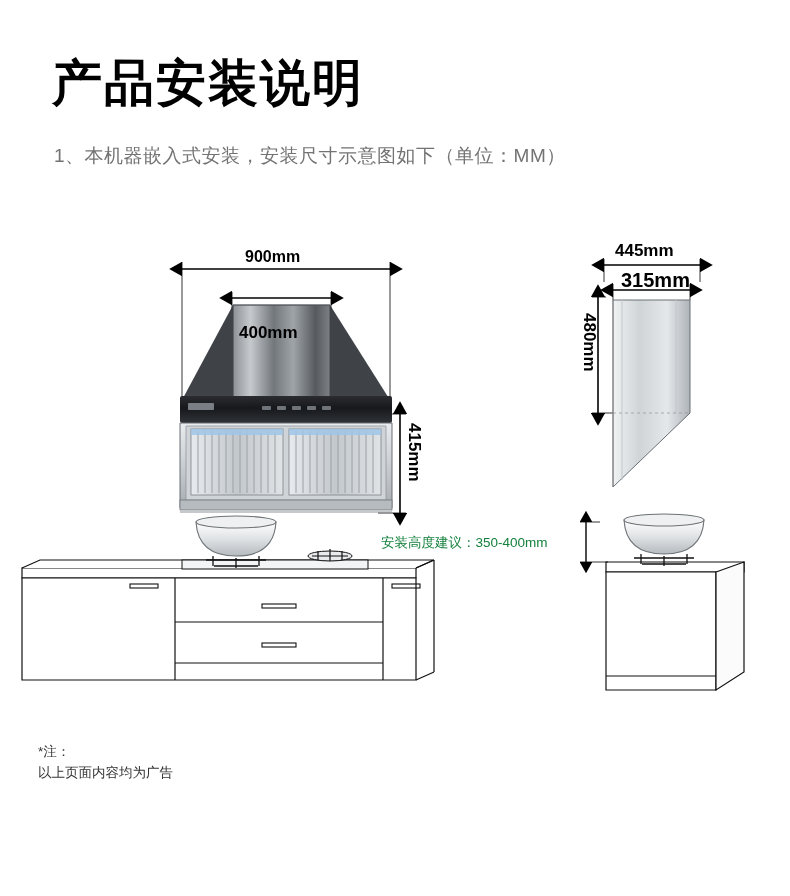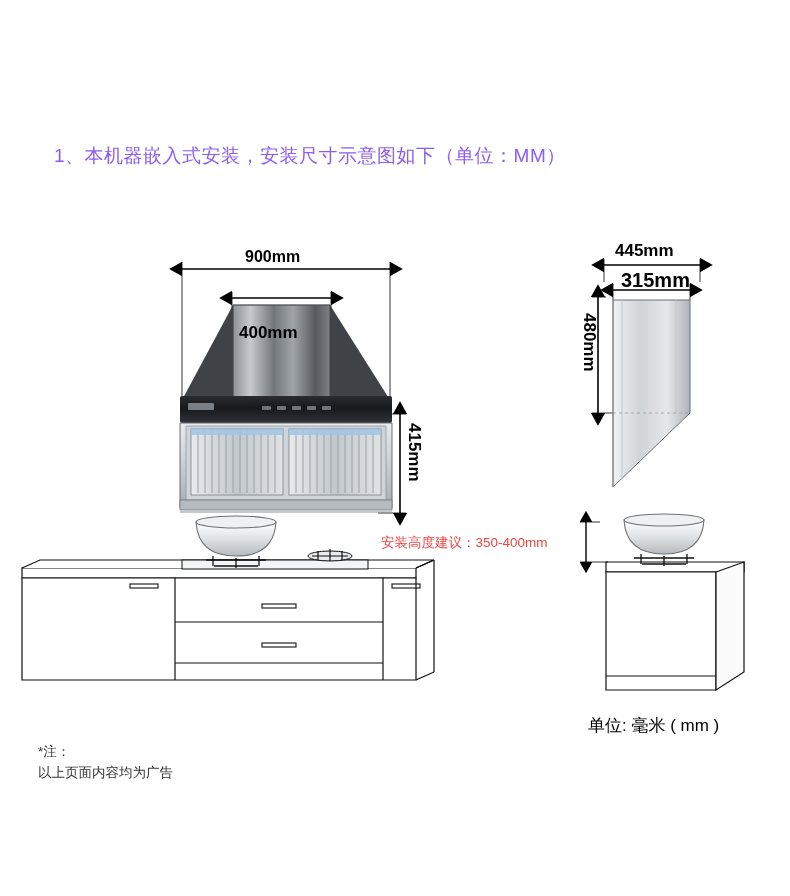--- a/index.html
+++ b/index.html
@@ -30,21 +30,21 @@
     font-weight: bold;
     letter-spacing: 2px;
     color: #000;
     line-height: 1.1;
     white-space: nowrap;
   }
   .note-line {
     position: absolute;
     left: 54px;
     font-size: 19px;
-    color: #8b5cf6;
+    color: #737373;
     white-space: nowrap;
     letter-spacing: 0.5px;
   }
   #note1 { top: 143px; }
   #note2 { top: 175px; }
 
   
   .dimtext {
     position: absolute;
     font-size: 15px;
@@ -73,31 +73,32 @@
     top: 714px;
     font-size: 17px;
     color: #000;
     white-space: nowrap;
   }
   #installheight {
     position: absolute;
     left: 381px;
     top: 534px;
     font-size: 13.5px;
-    color: #ef4444;
+    color: #15803d;
     white-space: nowrap;
   }
 
   svg { position: absolute; left: 0; top: 0; }
 </style>
 </head>
 <body>
 
 <div class="page">
 
+  <div id="title">产品安装说明</div>
   <div class="note-line" id="note1">1、本机器嵌入式安装，安装尺寸示意图如下（单位：MM）</div>
 
   <svg width="790" height="896" viewBox="0 0 790 896">
     <defs>
 
       <marker id="arrL" markerWidth="9" markerHeight="9" refX="8" refY="4.5" orient="auto">
         <path d="M8,0 L0,4.5 L8,9 z" fill="#000"></path>
       </marker>
       <marker id="arrR" markerWidth="9" markerHeight="9" refX="1" refY="4.5" orient="auto">
         <path d="M1,0 L9,4.5 L1,9 z" fill="#000"></path>
@@ -320,20 +321,19 @@
   <div class="dimtext vertical" style="left:404px; top:423px; font-size:17px;">415mm</div>
 
   <div class="dimtext" style="left:615px; top:241px; font-size:17px;">445mm</div>
 
   <div class="dimtext" style="left:621px; top:269px; font-size:20px;">315mm</div>
 
   <div class="dimtext vertical" style="left:579px; top:313px; font-size:17px;">480mm</div>
 
   <div id="installheight">安装高度建议：350-400mm</div>
 
-  <div id="unitlabel">单位: 毫米 ( mm )</div>
 
   <div id="footnotes">
     <div class="fn-title">*注：</div>
     <div>以上页面内容均为广告</div>
   </div>
 
 </div>
 
 </body></html>

